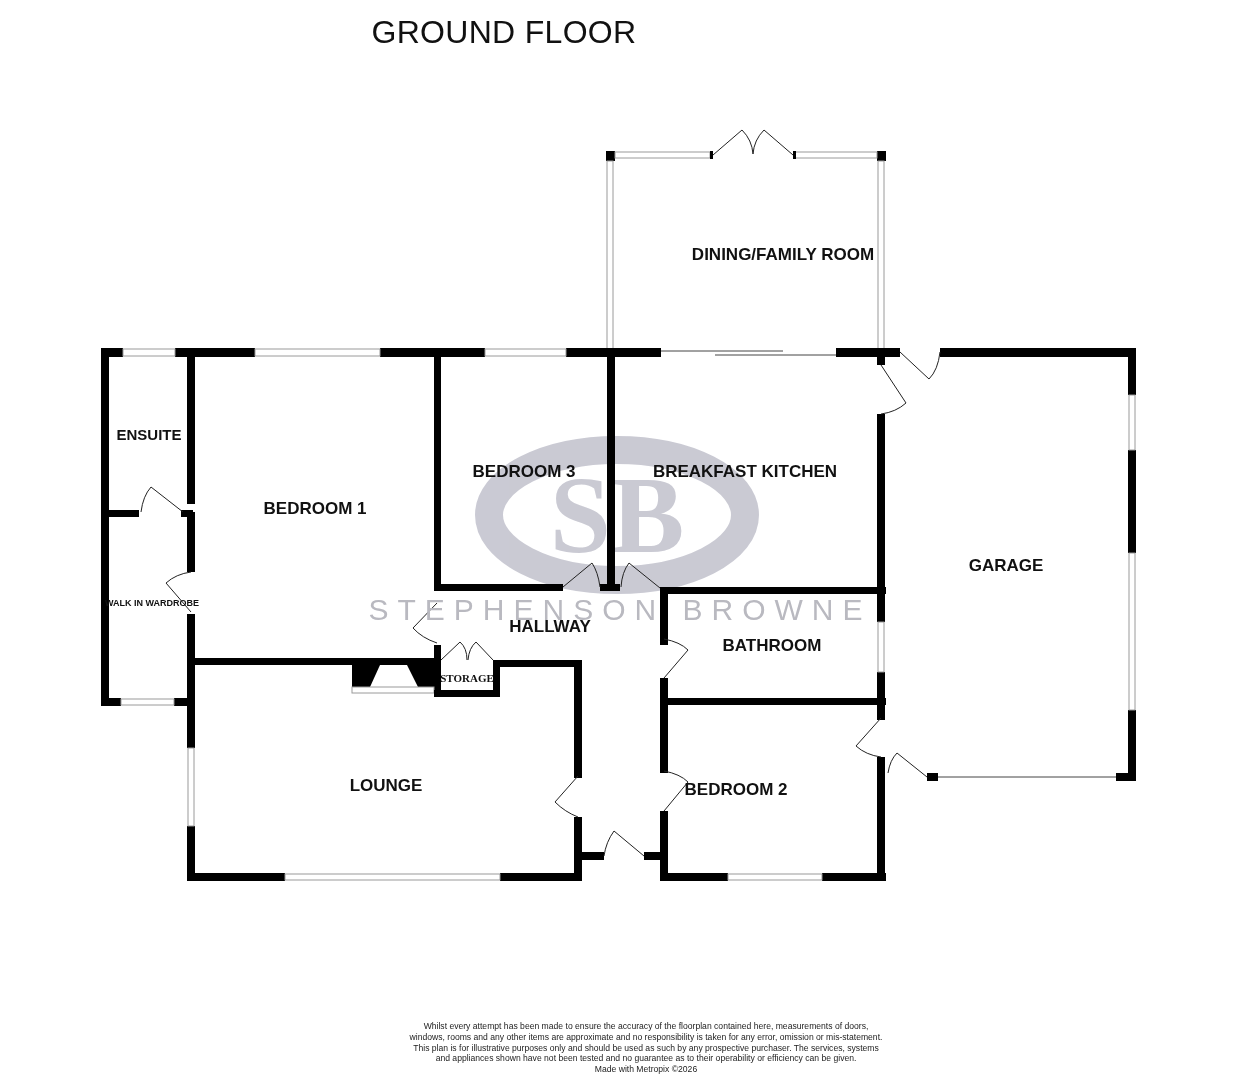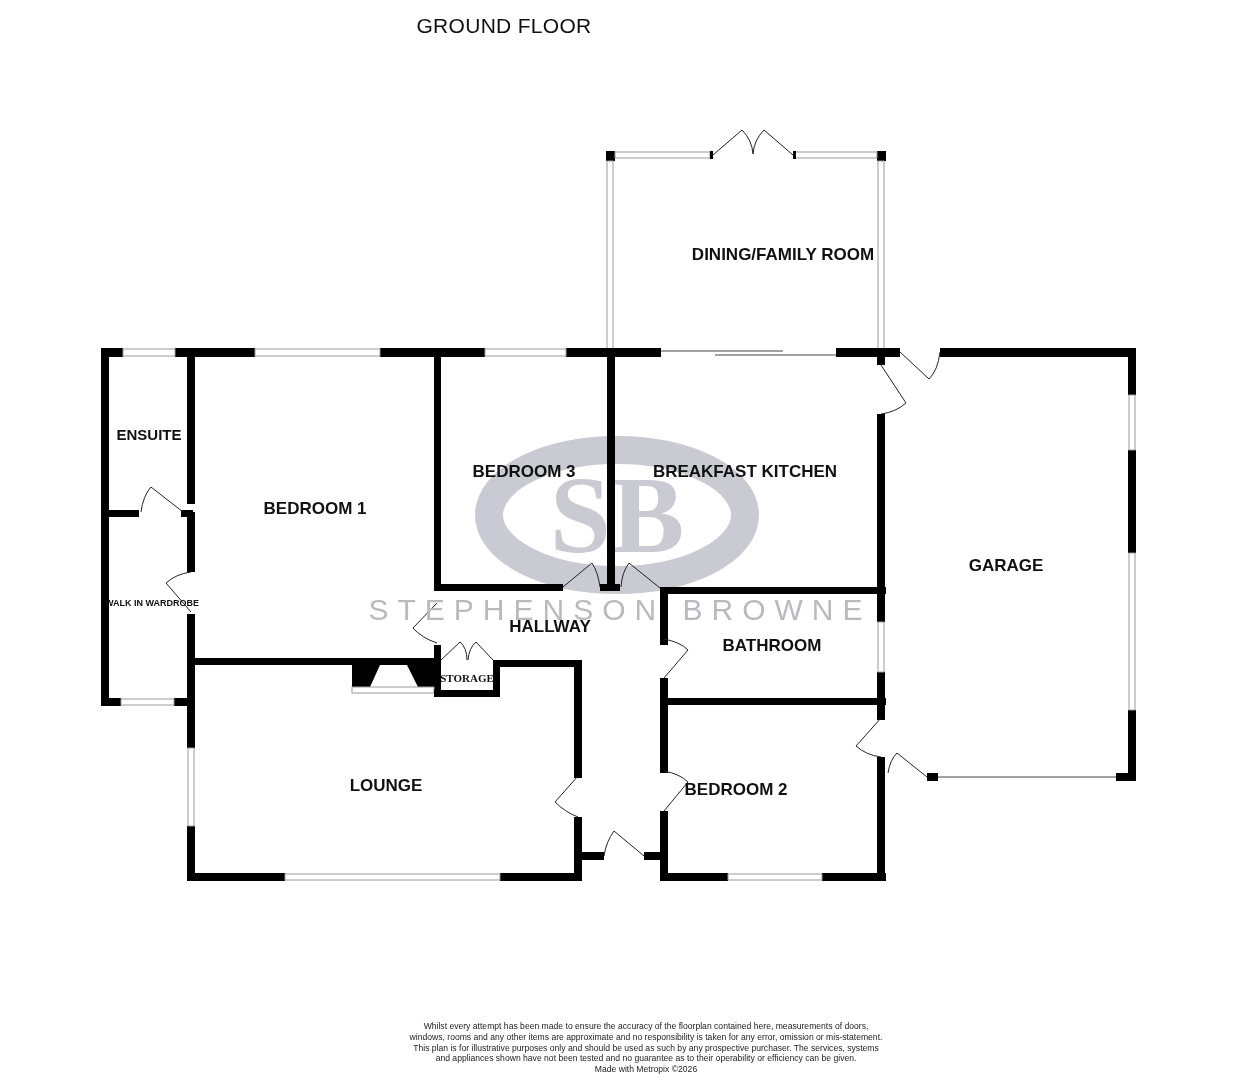--- a/index.html
+++ b/index.html
@@ -1,17 +1,17 @@
 <!DOCTYPE html>
 <html><head>
 <meta charset="utf-8">
 <style>
   html, body { margin: 0; padding: 0; background: #ffffff; }
   body { width: 1236px; height: 1080px; position: relative; overflow: hidden; font-family: "Liberation Sans", sans-serif; }
-  .title { position: absolute; left: 0; width: 1008px; top: 14px; text-align: center; font-size: 21px; color: #111; font-family: "Liberation Sans", sans-serif; letter-spacing: 0.3px; }
+  .title { position: absolute; left: 0; width: 1008px; top: 14px; text-align: center; font-size: 32px; color: #111; font-family: "Liberation Sans", sans-serif; letter-spacing: 0.3px; }
   svg.plan { position: absolute; left: 0; top: 0; }
   .room-label { position: absolute; font-weight: bold; color: #111; font-size: 17px; white-space: nowrap; transform: translate(-50%, -50%); font-family: "Liberation Sans", sans-serif; }
   .room-label.small { font-size: 11px; font-family: Liberation Serif, serif; }
   .room-label.xs { font-size: 9px; }
   .watermark-text { position: absolute; left: 620px; top: 610px; transform: translate(-50%, -50%); font-size: 30px; letter-spacing: 9px; color: #b9b9c0; white-space: nowrap; font-family: Liberation Sans, sans-serif; font-weight: normal; }
   .disclaimer { position: absolute; left: 380px; width: 476px; top: 1021px; text-align: center; font-size: 8.6px; line-height: 10.8px; color: #222; font-family: "Liberation Sans", sans-serif; margin-left: 28px; }
 </style>
 </head>
 <body>
 

